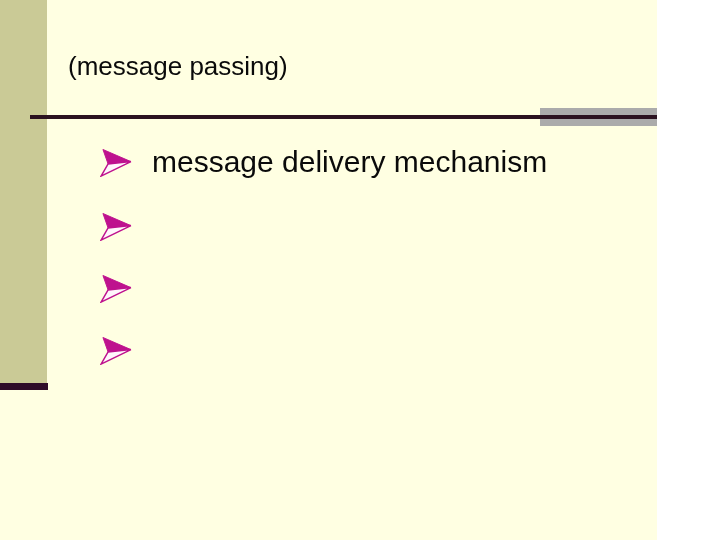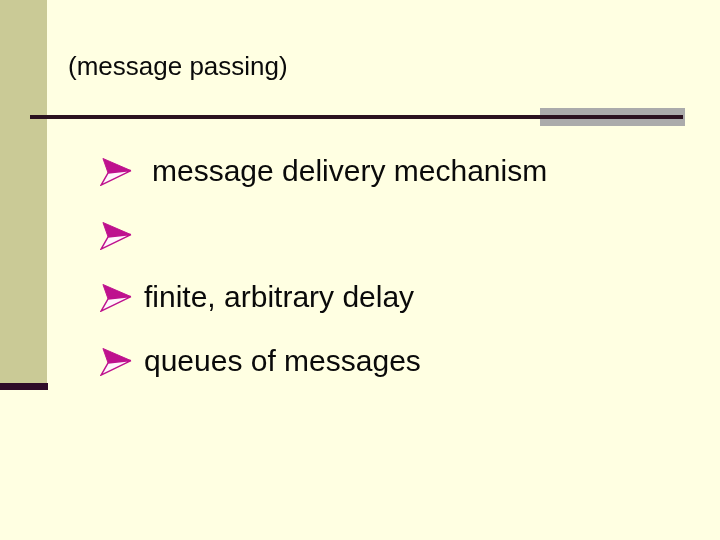--- a/index.html
+++ b/index.html
@@ -2,21 +2,21 @@
 <html style="--bg: #FFFFE2; --side: #CACA96; --accent: #2E0B28; --rule: #2B1220; --cap: #ABABAB; --glyph: #BE128E; --text: #0A0A0A;"><head>
 <meta charset="utf-8">
 <style>
   html, body { margin: 0; padding: 0; }
   body {
     width: 720px; height: 540px;
     font-family: "Liberation Sans", sans-serif;
   }
   .slide {
     position: relative;
-    width: 720px; height: 540px;
+    width: 657px; height: 540px;
     background: var(--bg, #FFFFE2);
     overflow: hidden;
   }
   .side-bar {
     position: absolute; left: 0; top: 0;
     width: 47px; height: 383px;
     background: var(--side, #CACA96);
   }
   .accent-bar {
     position: absolute; left: 0; top: 383px;
@@ -38,21 +38,21 @@
     position: absolute; left: 30px; top: 115px;
     width: 653px; height: 4px;
     background: var(--rule, #2B1220);
   }
   .bullet-list {
     position: absolute; left: 100px; top: 138px;
     margin: 0; padding: 0; list-style: none;
   }
   .bullet-item {
     display: flex; align-items: flex-start;
-    margin: 16px 0 30px 0;
+    margin: 7px 0 30px 0;
     text-align: center;
   }
   .bullet-icon {
     flex: 0 0 auto;
     width: 32px; height: 28px;
     margin: 4px 12px 0 0;
   }
   .bullet-icon svg { display: block; }
   .wing-top {
     fill: var(--glyph, #BE128E);
@@ -103,26 +103,24 @@
     </span>
   </li>
 
   <li class="bullet-item">
     <span class="bullet-icon">
       <svg viewBox="0 0 34 30" width="32" height="28" aria-hidden="true">
         <path class="wing-top" d="M3 0.5 L33 13.5 L8.5 16 Z"></path>
         <path class="wing-bottom" d="M8.5 16 L33 13.5 L1 29 Z"></path>
       </svg>
     </span>
-    <span class="bullet-label">finite, arbitrary delay</span>
   </li>
 
   <li class="bullet-item">
     <span class="bullet-icon">
       <svg viewBox="0 0 34 30" width="32" height="28" aria-hidden="true">
         <path class="wing-top" d="M3 0.5 L33 13.5 L8.5 16 Z"></path>
         <path class="wing-bottom" d="M8.5 16 L33 13.5 L1 29 Z"></path>
       </svg>
     </span>
-    <span class="bullet-label">queues of messages</span>
   </li>
 </ul>
 </div>
 
 </body></html>

